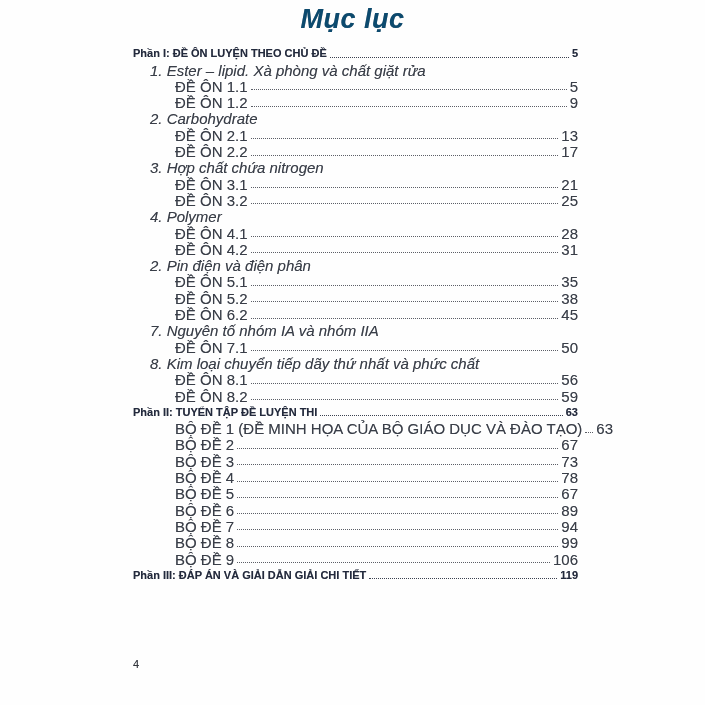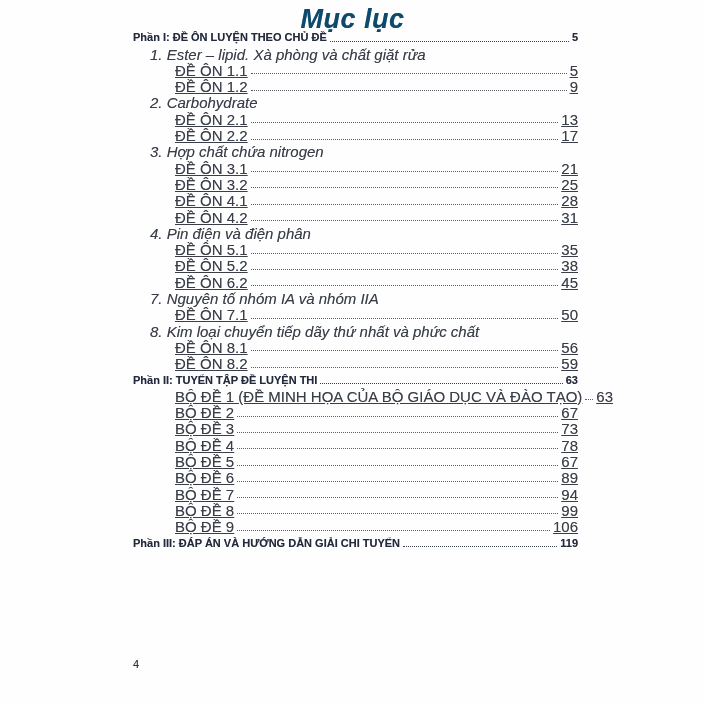--- a/index.html
+++ b/index.html
@@ -23,42 +23,42 @@
     text-align: center;
     font-size: 27px;
     font-weight: bold;
     font-style: italic;
     letter-spacing: 0.5px;
     color: #0c4a6e;
   }
   .toc {
     position: absolute;
     left: 133px;
-    top: 28px;
+    top: 44px;
     width: 445px;
   }
   .row {
     display: flex;
     align-items: flex-end;
     height: 16.3px;
     font-size: 15px;
     line-height: 13px;
   }
   .row .label { white-space: nowrap; }
   .row .dots {
     flex: 1 1 auto;
     border-bottom: 1.5px dotted #5b5e66;
     margin: 0 3px 2.5px 3px;
     min-width: 8px;
   }
   .row .pagenum { white-space: nowrap; }
   .row.part { font-weight: bold; color: #232a3d; font-size: 11px; }
   .row.part .dots { border-bottom-color: #3c4150; }
   .row.chapter { font-style: italic; color: #393e48; margin-left: 17px; }
-  .row.item { color: #393e48; margin-left: 42px; text-decoration: underline; }
+  .row.item { color: #393e48; margin-left: 42px; }
   .footer {
     position: absolute;
     left: 133px;
     top: 658px;
     font-size: 11px;
     color: #33363d;
   }
 </style>
 </head>
 <body>
@@ -103,32 +103,35 @@
       <div class="row item">
         <span class="label">ĐỀ ÔN 3.1</span>
         <span class="dots"></span>
         <span class="pagenum">21</span>
       </div>
       <div class="row item">
         <span class="label">ĐỀ ÔN 3.2</span>
         <span class="dots"></span>
         <span class="pagenum">25</span>
       </div>
+      <div class="row chapter">
+        <span class="label">4. Polymer</span>
+      </div>
       <div class="row item">
         <span class="label">ĐỀ ÔN 4.1</span>
         <span class="dots"></span>
         <span class="pagenum">28</span>
       </div>
       <div class="row item">
         <span class="label">ĐỀ ÔN 4.2</span>
         <span class="dots"></span>
         <span class="pagenum">31</span>
       </div>
       <div class="row chapter">
-        <span class="label">4. Pin điện và điện phân</span>
+        <span class="label">2. Pin điện và điện phân</span>
       </div>
       <div class="row item">
         <span class="label">ĐỀ ÔN 5.1</span>
         <span class="dots"></span>
         <span class="pagenum">35</span>
       </div>
       <div class="row item">
         <span class="label">ĐỀ ÔN 5.2</span>
         <span class="dots"></span>
         <span class="pagenum">38</span>
@@ -203,19 +206,19 @@
         <span class="label">BỘ ĐỀ 8</span>
         <span class="dots"></span>
         <span class="pagenum">99</span>
       </div>
       <div class="row item">
         <span class="label">BỘ ĐỀ 9</span>
         <span class="dots"></span>
         <span class="pagenum">106</span>
       </div>
       <div class="row part">
-        <span class="label">Phần III: ĐÁP ÁN VÀ HƯỚNG DẪN GIẢI CHI TUYỂN</span>
+        <span class="label">Phần III: ĐÁP ÁN VÀ GIẢI DẪN GIẢI CHI TIẾT</span>
         <span class="dots"></span>
         <span class="pagenum">119</span>
       </div>
     </div>
   <div class="footer">4</div>
 </div>
 
 </body></html>

